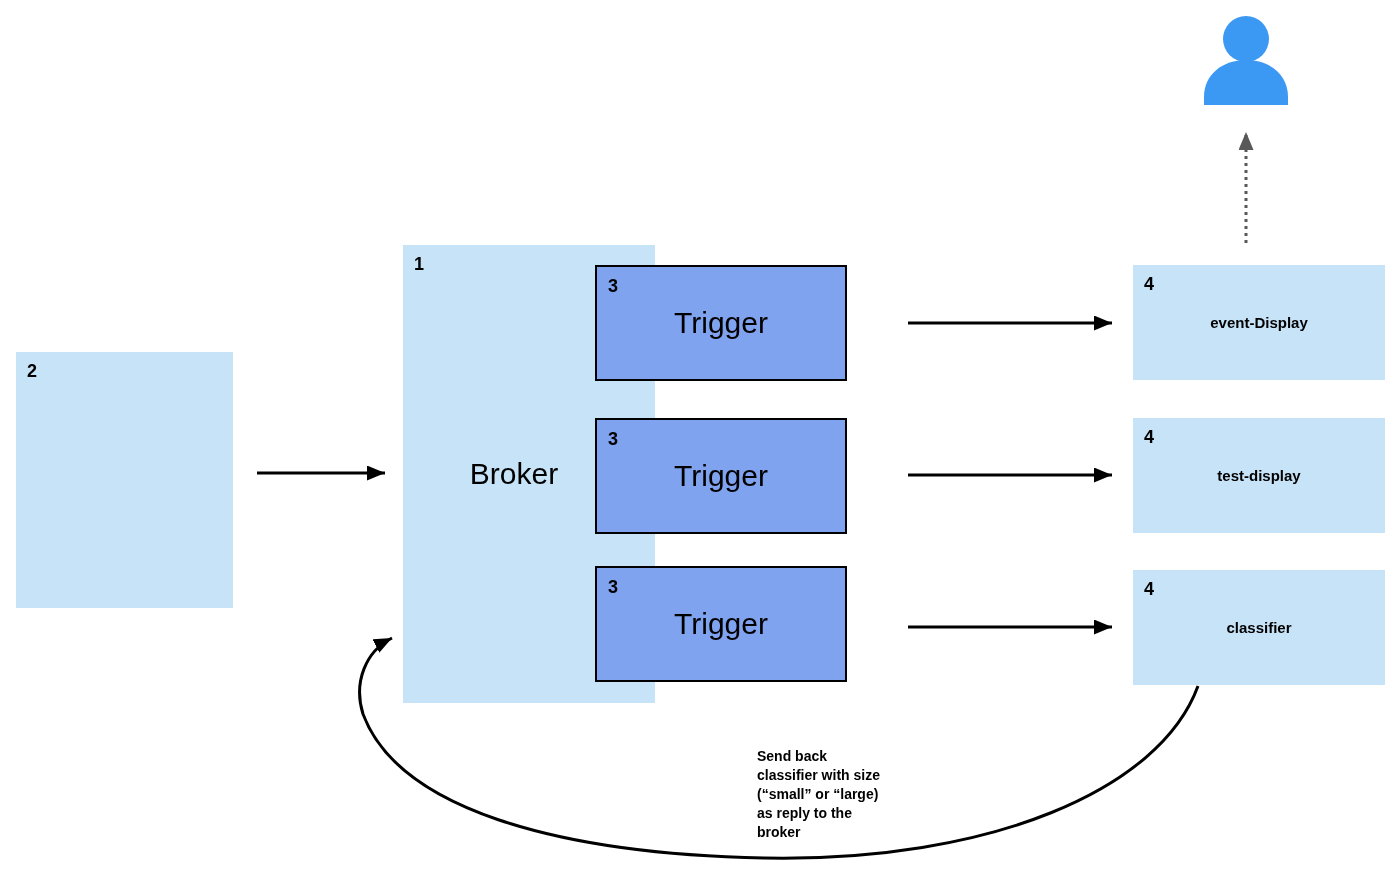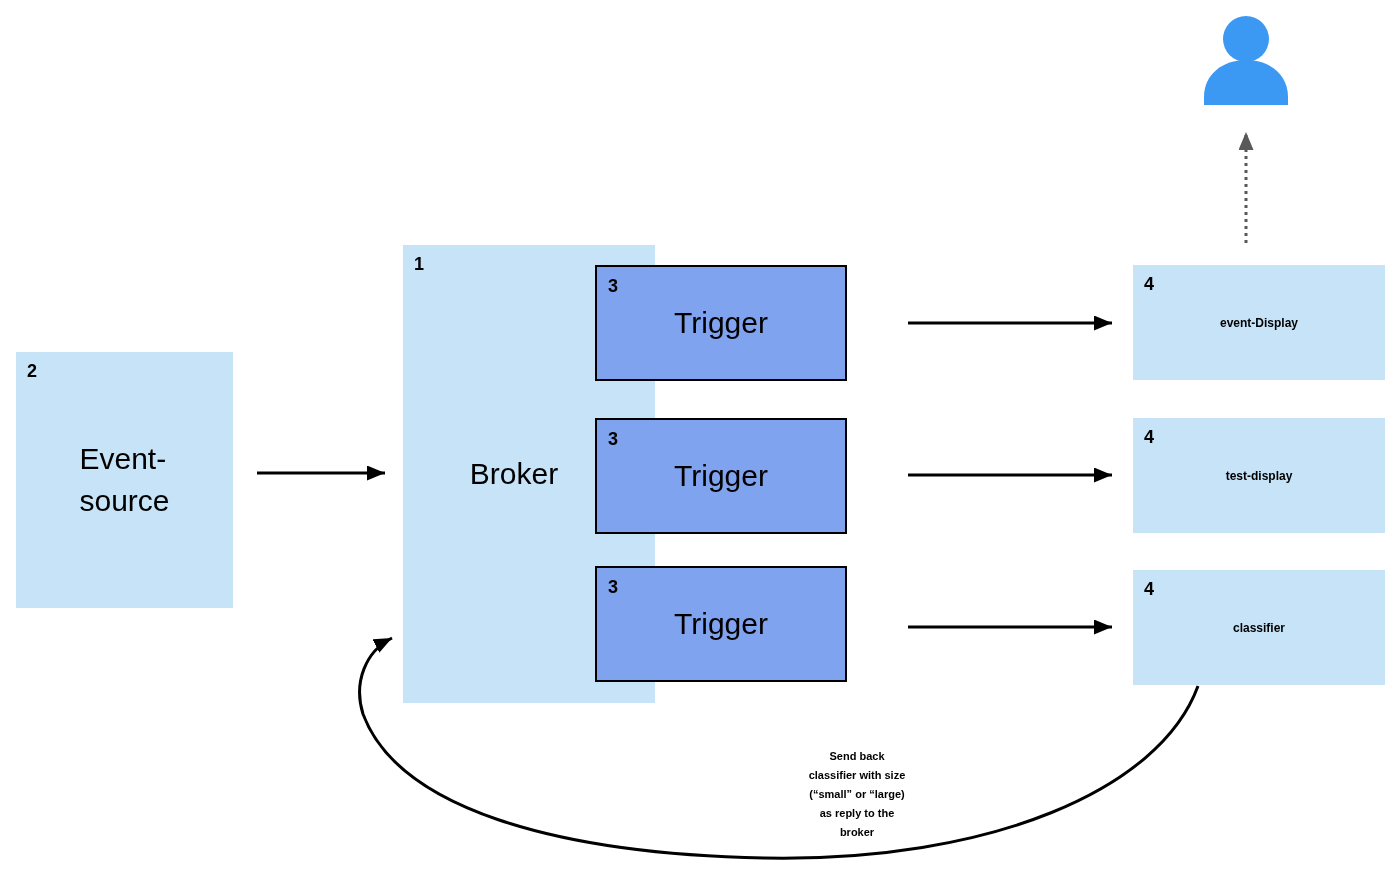--- a/index.html
+++ b/index.html
@@ -40,21 +40,21 @@
     font-weight: bold;
     font-size: 18px;
     line-height: 1;
   }
   .label-big {
     font-size: 30px;
     white-space: pre-line;
     line-height: 1.4;
   }
   .label-small {
-    font-size: 12px;
+    font-size: 15px;
     font-weight: bold;
     text-align: right;
   }
   
   #event-source { left: 16px;  top: 352px; width: 217px; height: 256px; }
   #broker       { left: 403px; top: 245px; width: 252px; height: 458px; }
   #broker .label-big { padding-right: 30px; }
   .trigger      { left: 595px; width: 252px; height: 116px; }
   #trigger-0 { top: 265px; }
   #trigger-1 { top: 418px; }
@@ -62,24 +62,24 @@
   .target       { left: 1133px; width: 252px; height: 115px; }
   #target-0 { top: 265px; }
   #target-1 { top: 418px; }
   #target-2 { top: 570px; }
 
   .annotation {
     position: absolute;
     left: 757px;
     top: 747px;
     width: 200px;
-    font-size: 11px;
+    font-size: 14px;
     font-weight: bold;
     line-height: 19px;
-    text-align: center;
+    text-align: left;
     white-space: pre-line;
   }
   svg.overlay {
     position: absolute;
     left: 0; top: 0;
     width: 1400px;
     height: 896px;
     pointer-events: none;
   }
   .solid-arrow { stroke: var(--arrow); stroke-width: 3; fill: none; }
@@ -88,22 +88,20 @@
   #ah-gray path { fill: var(--dotted_arrow); }
   .person-fill { fill: var(--person); }
 </style>
 </head>
 <body>
 
 <div class="canvas">
 
   <div class="box light" id="event-source">
     <span class="num">2</span>
-    <span class="label-big">Event-
-source</span>
   </div>
 
   <div class="box light" id="broker">
     <span class="num">1</span>
     <span class="label-big">Broker</span>
   </div>
 
   <div class="box trigger" id="trigger-0">
     <span class="num">3</span>
     <span class="label-big">Trigger</span>

